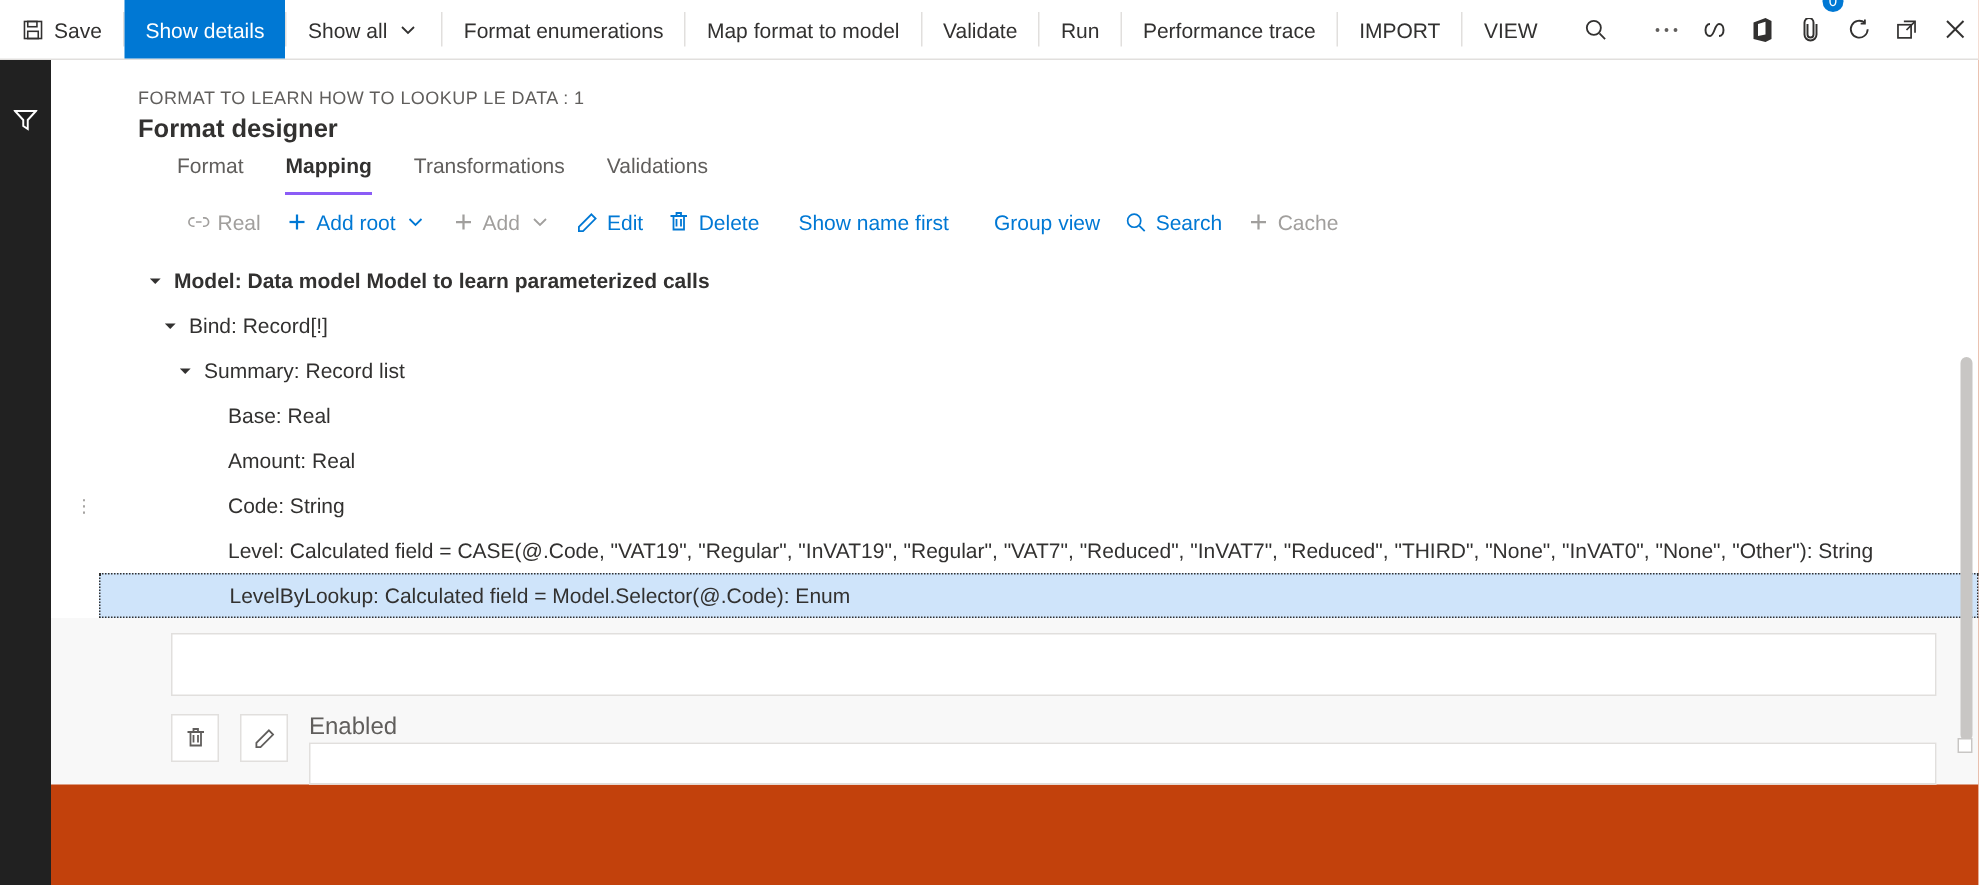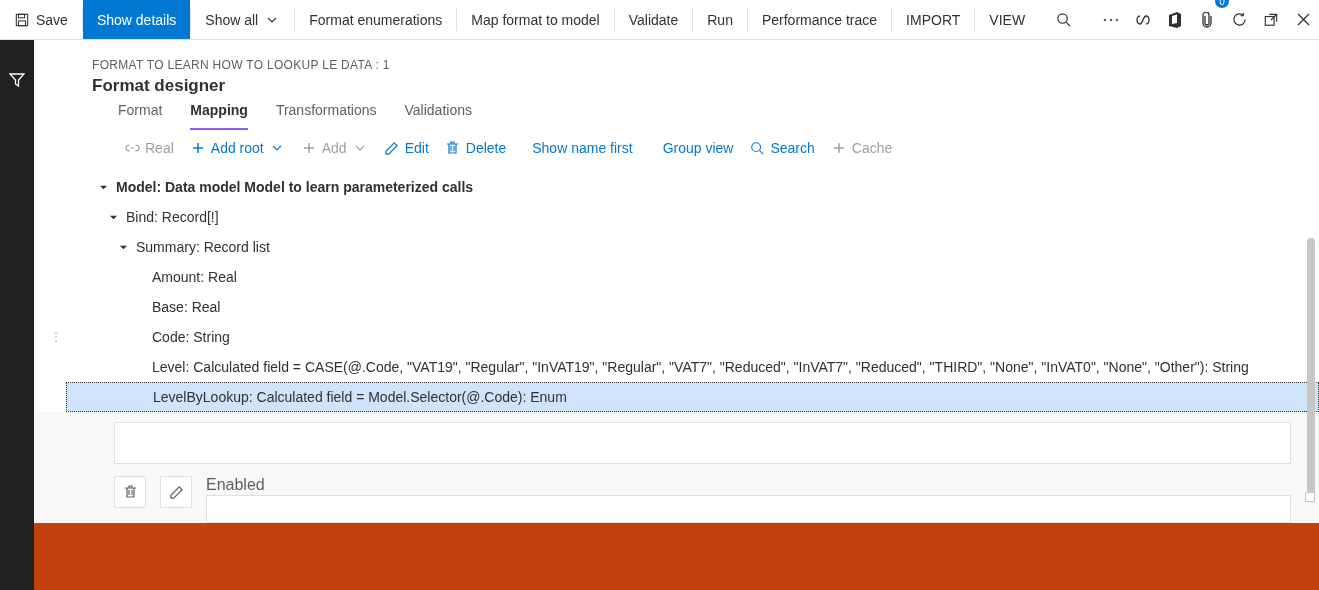--- a/index.html
+++ b/index.html
@@ -312,25 +312,25 @@
           <span class="indent" style="width:50px;"></span>
           <span class="chev">
               <svg width="9" height="9" viewBox="0 0 10 10">
                 <path d="M1 3 L5 7 L9 3 Z" fill="#323130"></path>
               </svg>
             </span>
           <span class="node-label">Summary: Record list</span>
         </div>
         <div class="node">
           <span class="indent" style="width:86px;"></span>
+          <span class="node-label">Base: Real</span>
+        </div>
+        <div class="node">
+          <span class="indent" style="width:86px;"></span>
           <span class="node-label">Amount: Real</span>
-        </div>
-        <div class="node">
-          <span class="indent" style="width:86px;"></span>
-          <span class="node-label">Base: Real</span>
         </div>
         <div class="node">
           <span class="dragdots">⋮</span>
           <span class="indent" style="width:86px;"></span>
           <span class="node-label">Code: String</span>
         </div>
         <div class="node">
           <span class="indent" style="width:86px;"></span>
           <span class="node-label">Level: Calculated field = CASE(@.Code, "VAT19", "Regular", "InVAT19", "Regular", "VAT7", "Reduced", "InVAT7", "Reduced", "THIRD", "None", "InVAT0", "None", "Other"): String</span>
         </div>

